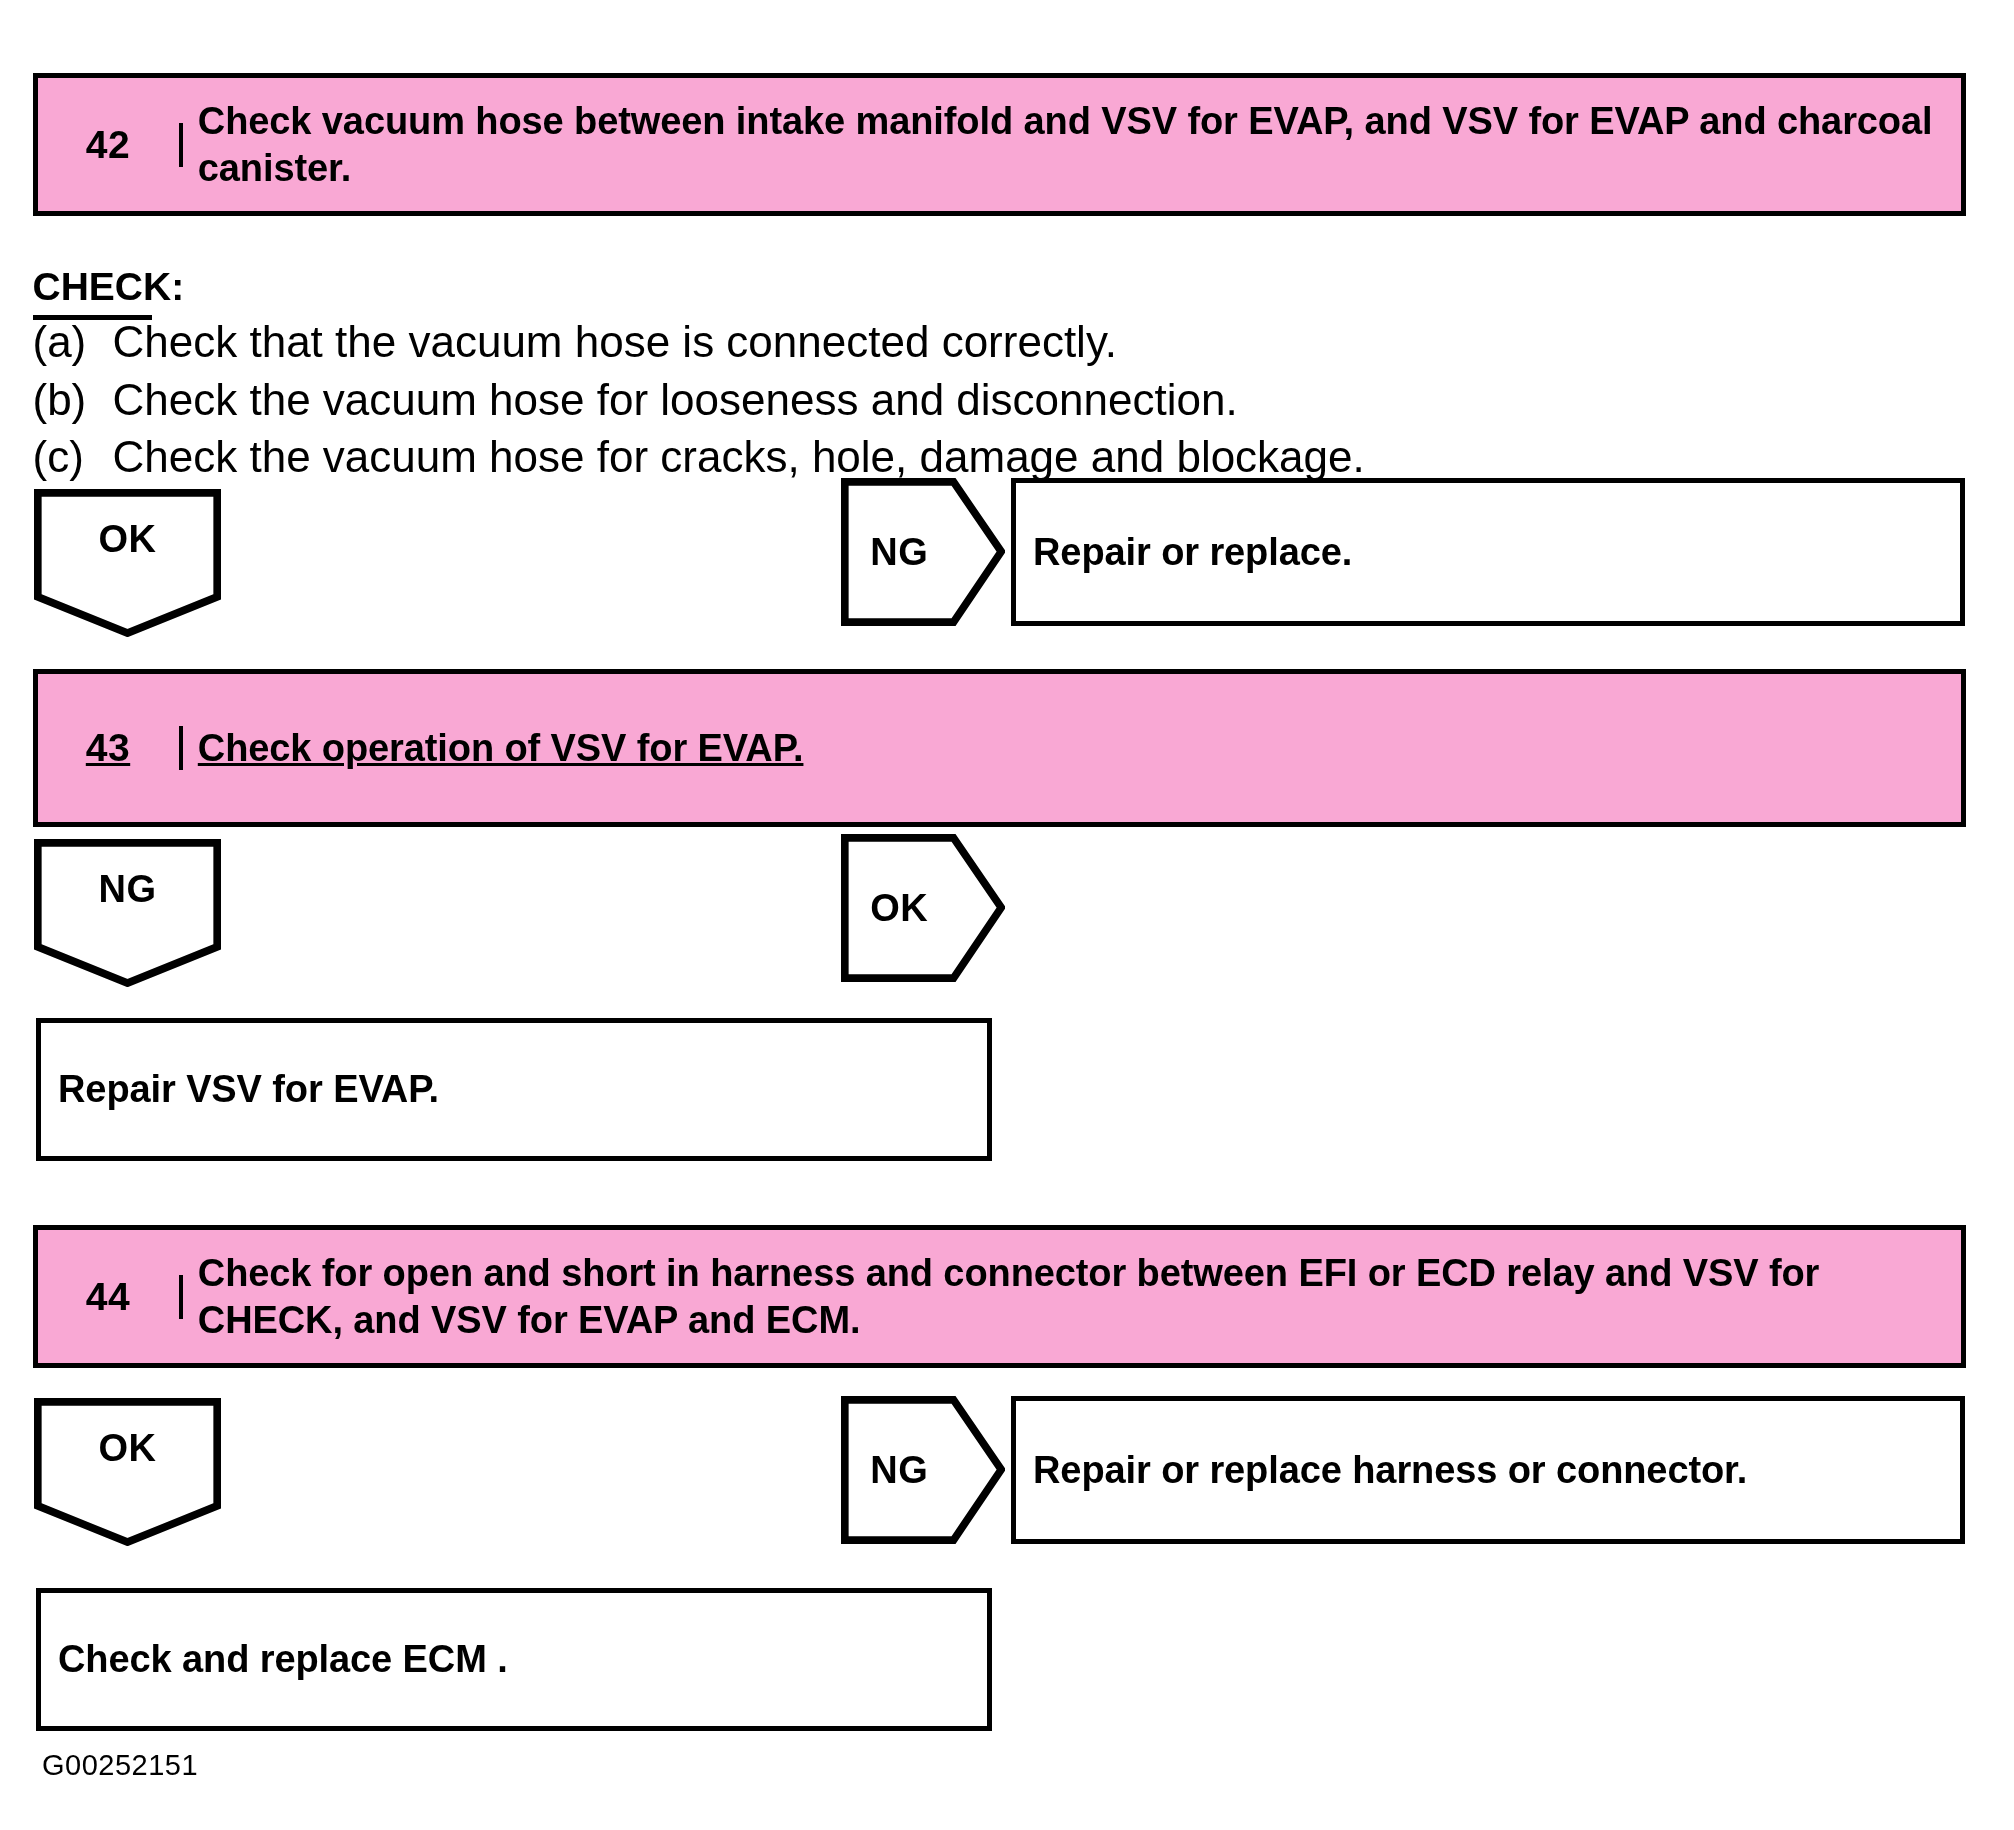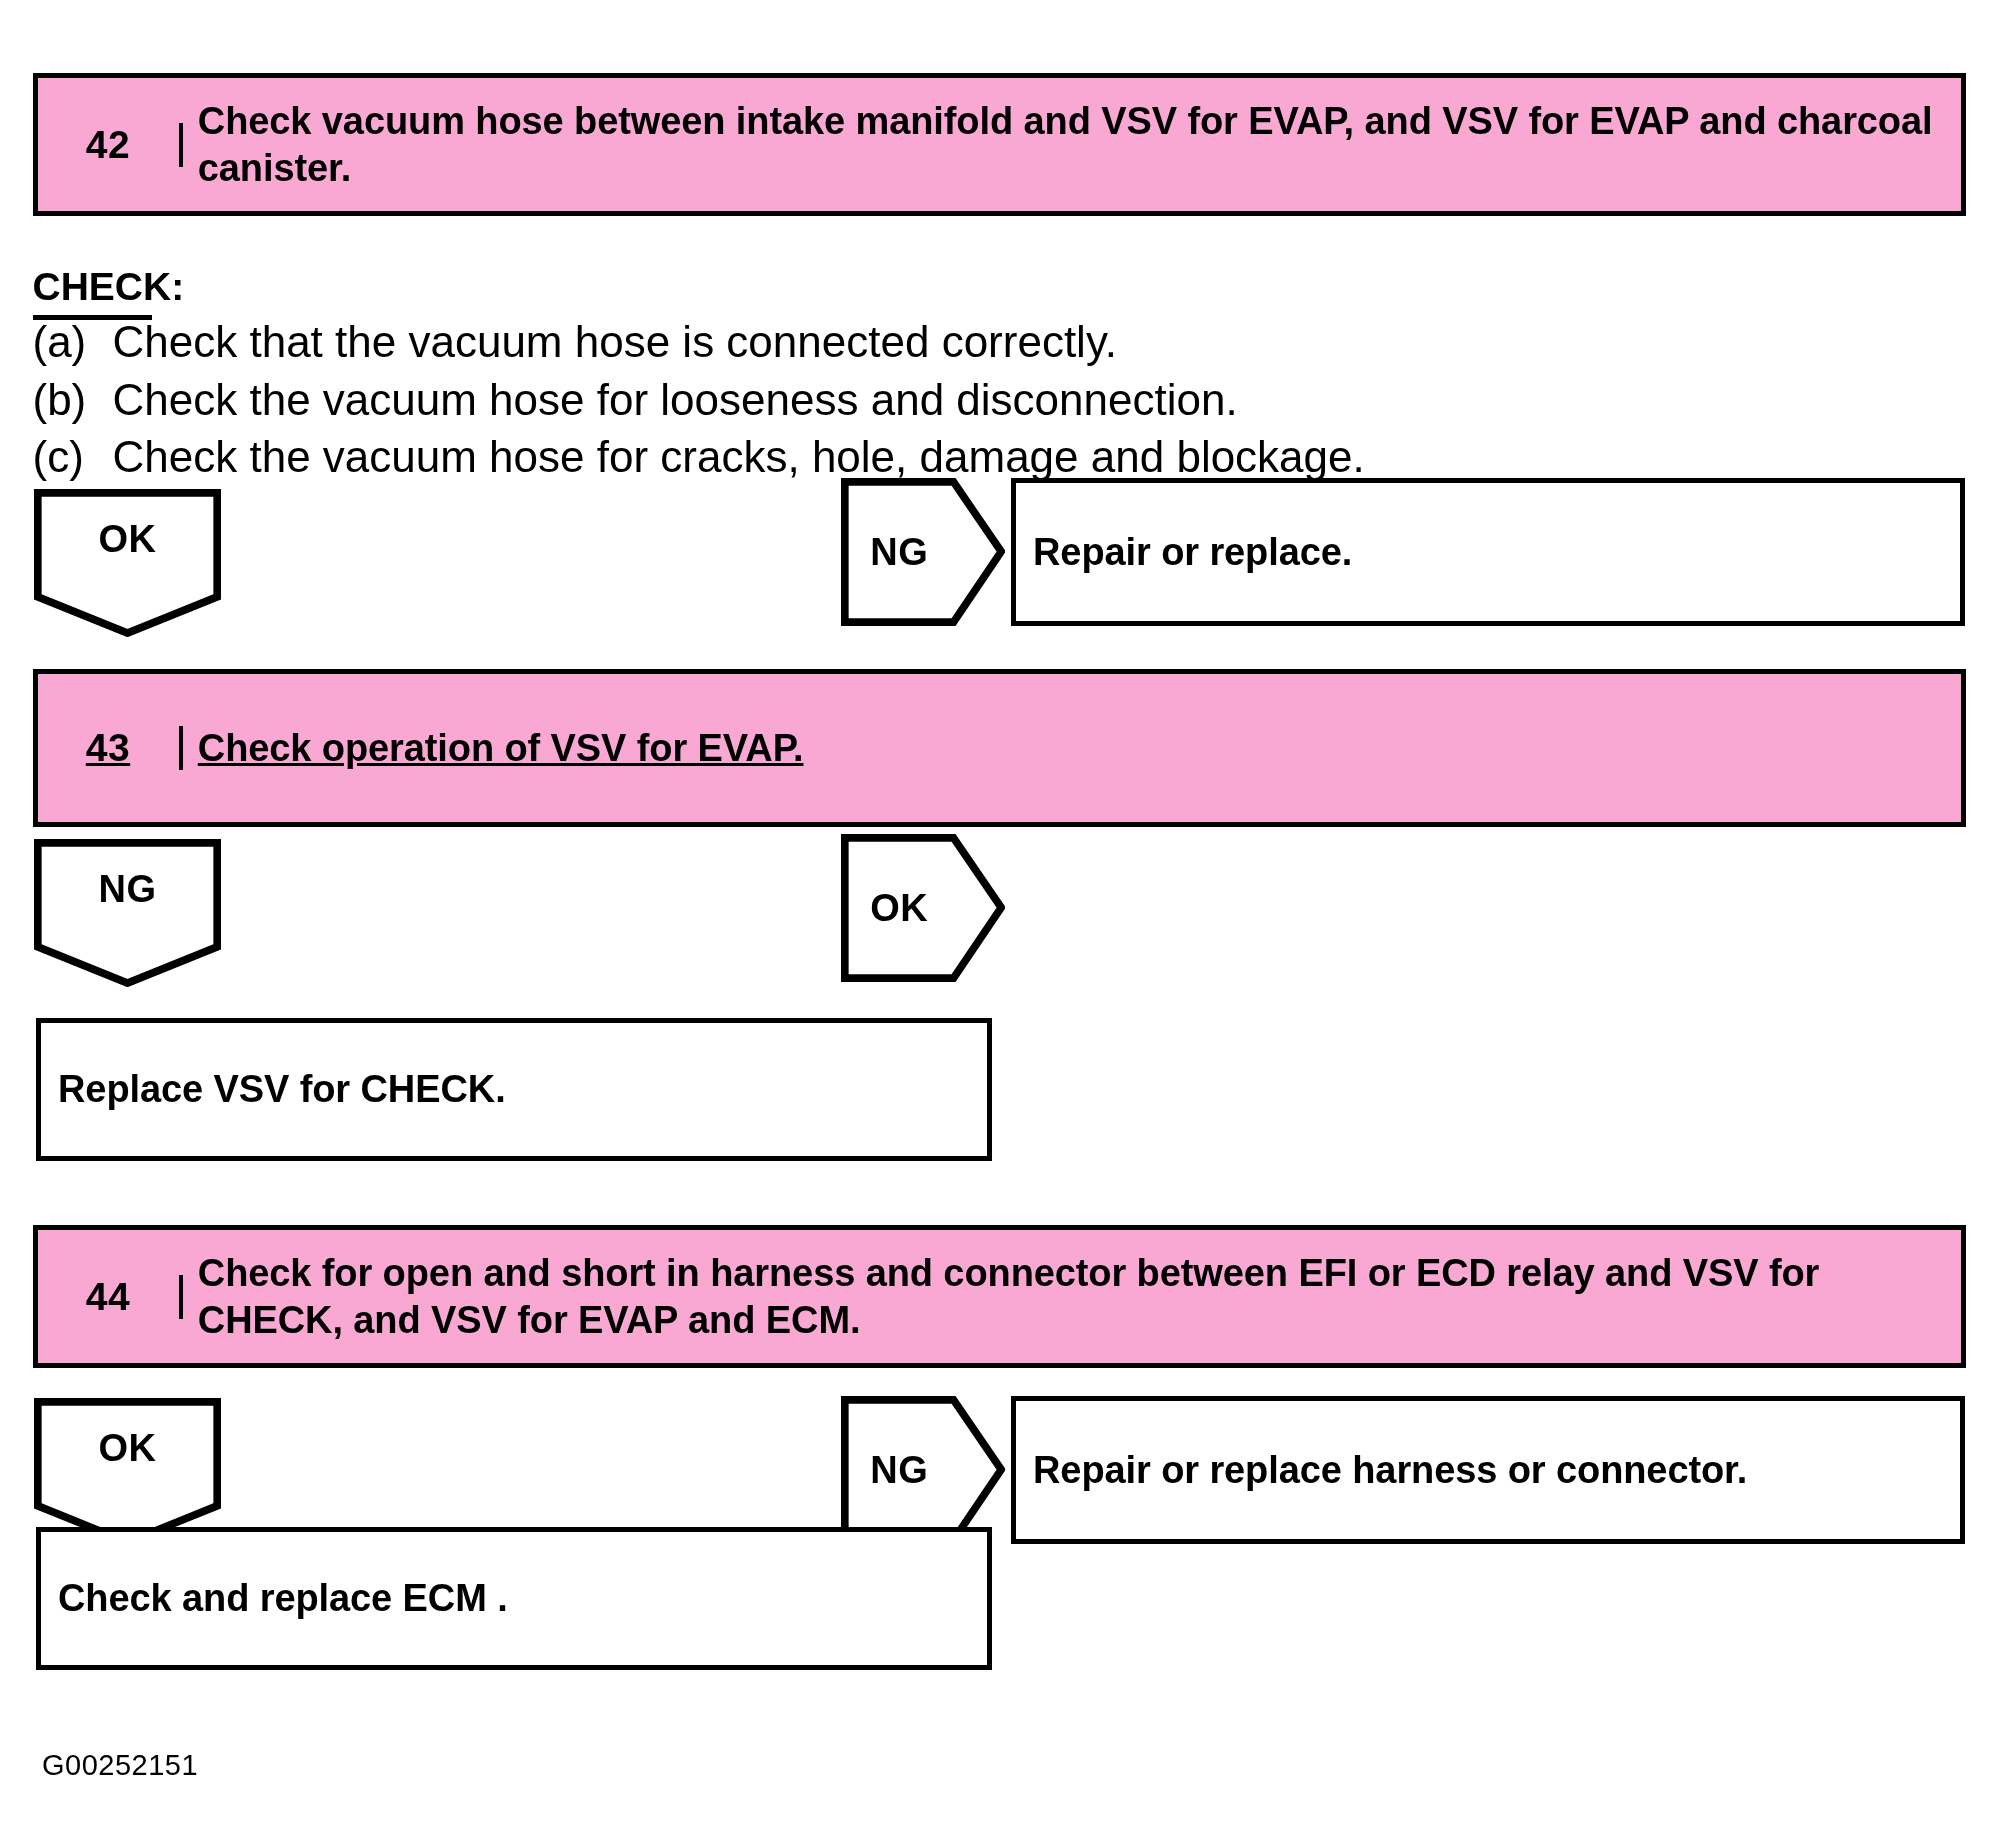--- a/index.html
+++ b/index.html
@@ -187,21 +187,21 @@
 
   <div class="right-arrow" style="left:841px; top:834px; width:164px; height:148px;">
     <svg width="164" height="148" viewBox="0 0 172 155">
       <polygon points="4,4 118,4 168,77 118,151 4,151" fill="#ffffff" stroke="#000000" stroke-width="8" stroke-linejoin="miter"></polygon>
     </svg>
     <div class="lbl">OK</div>
   </div>
 
 
   <div class="result-box" style="left:36px; top:1018px; width:956px; height:143px;">
-    <span>Replace VSV for CHECK.</span>
+    <span>Repair VSV for EVAP.</span>
   </div>
 
   <div class="step-box" style="left:32.5px; top:1225px; width:1933px; height:143px;">
     <div class="step-num">44</div>
     <div class="step-text">Check for open and short in harness and connector between EFI or ECD relay and VSV for CHECK, and VSV for EVAP and ECM.</div>
   </div>
 
   <div class="down-arrow" style="left:34px; top:1398px; width:187px; height:148px;">
     <svg width="187" height="148" viewBox="0 0 196 155">
       <polygon points="4,4 192,4 192,113 98,151 4,113" fill="#ffffff" stroke="#000000" stroke-width="8" stroke-linejoin="miter"></polygon>
@@ -213,20 +213,20 @@
     <svg width="164" height="148" viewBox="0 0 172 155">
       <polygon points="4,4 118,4 168,77 118,151 4,151" fill="#ffffff" stroke="#000000" stroke-width="8" stroke-linejoin="miter"></polygon>
     </svg>
     <div class="lbl">NG</div>
   </div>
 
   <div class="result-box" style="left:1011px; top:1396px; width:954px; height:148px;">
     <span>Repair or replace harness or connector.</span>
   </div>
 
-  <div class="result-box" style="left:36px; top:1527px; width:956px; height:143px;">
+  <div class="result-box" style="left:36px; top:1588px; width:956px; height:143px;">
     <span>Check and replace ECM .</span>
   </div>
 
   <div class="footer-code" style="left:34px; top:1749px;">G00252151</div>
 
 </div>
 
 
 </body></html>

